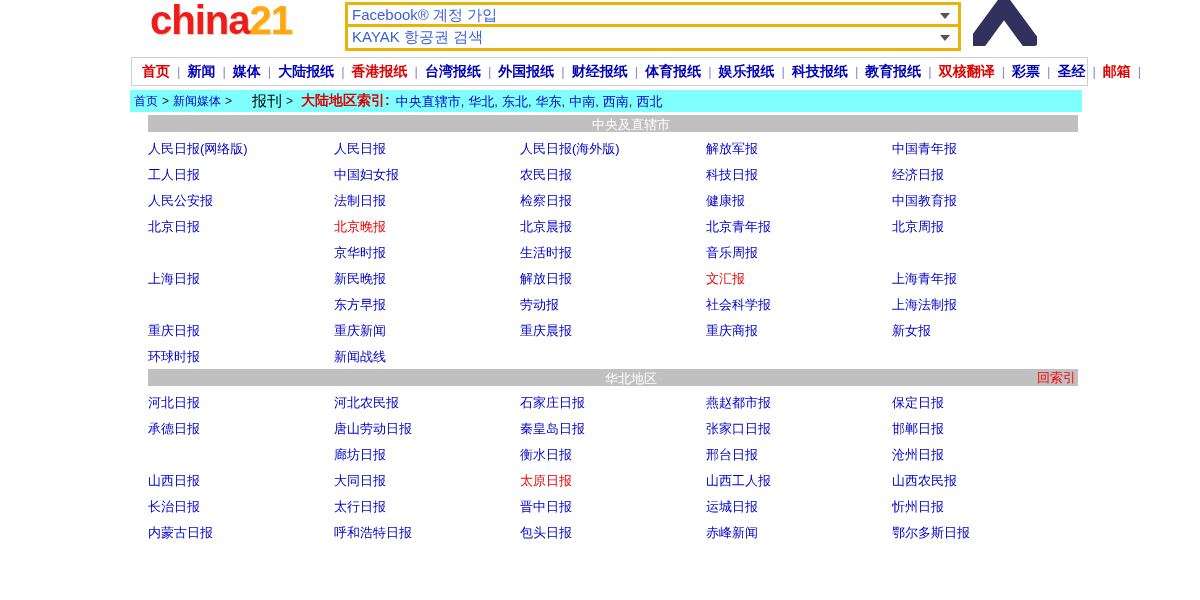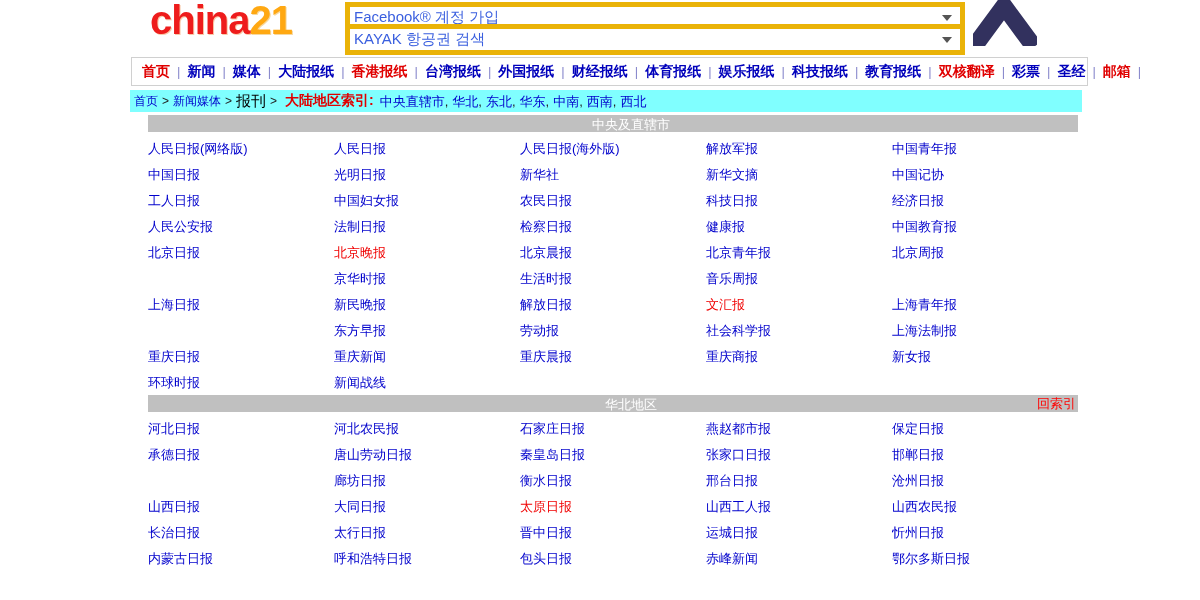--- a/index.html
+++ b/index.html
@@ -6,38 +6,38 @@
   body{
     width:1200px;height:600px;overflow:hidden;background:#ffffff;position:relative;
     font-family:"Liberation Sans","DejaVu Sans",sans-serif;
   }
   
   .logo{position:absolute;left:150px;top:-2px;font-size:40px;font-weight:bold;letter-spacing:-1px;
     font-family:"Liberation Sans","DejaVu Sans",sans-serif;}
   .logo .p1{color:#ee1c1c;text-shadow:1px 1px 0 #f9c9a9;}
   .logo .p2{color:#ffa812;text-shadow:1px 1px 0 #f6d8a0;}
   .ad-bar{position:absolute;left:345px;width:610px;height:21px;background:#ffffff;
-    border:5px solid #eab308;display:flex;align-items:center;}
+    border:3px solid #eab308;display:flex;align-items:center;}
   .ad-bar .ad-label{flex:1;padding-left:4px;font-size:15px;color:#3a5fdf;white-space:nowrap;overflow:hidden;}
   .ad-bar .arrow{width:0;height:0;border-left:5px solid transparent;border-right:5px solid transparent;
     border-top:6px solid #555;margin-right:8px;}
   #ad1{top:2px;} #ad2{top:24px;gap:24px;}
   .chevron{position:absolute;left:973px;top:0;width:64px;height:46px;overflow:hidden;}
   
   .nav-box{position:absolute;left:131px;top:57px;width:945px;height:27px;background:#fff;
     border:1px solid #d0d0d0;display:flex;align-items:center;padding-left:10px;white-space:nowrap;}
   .nav-link{font-size:14px;font-weight:bold;color:#0000bb;cursor:pointer;}
   .nav-link.red{color:#e00000;}
   .nav-sep{color:#8888cc;font-size:13px;margin:0 7px;}
   
   .crumb-bar{position:absolute;left:130px;top:90px;width:948px;height:22px;background:#80ffff;
     display:flex;align-items:center;padding-left:4px;white-space:nowrap;}
   .bc-link{font-size:12px;color:#0000cc;cursor:pointer;}
   .bc-sep{font-size:12px;color:#222;margin:0 4px;}
-  .bc-current{font-size:15px;color:#000;}
+  .bc-current{font-size:15px;color:#000;margin-left:16px;}
   .bc-index{font-size:14px;font-weight:bold;color:#e00000;margin:0 6px 0 4px;}
   .bc-region{font-size:13px;color:#0000cc;cursor:pointer;}
   .bc-comma{font-size:13px;color:#222;margin-right:4px;}
   
   .sections{position:absolute;left:148px;top:115px;width:930px;}
   .sec-header{height:17px;background:#c0c0c0;position:relative;text-align:center;line-height:17px;padding-left:36px;}
   .sec-title{color:#ffffff;font-size:13px;}
   .sec-back{position:absolute;right:2px;top:0;color:#ff0000;font-size:13px;cursor:pointer;text-align:right;}
   .sec-rows{padding:3px 0 0 0;}
   .t-row{display:flex;height:26px;align-items:center;justify-content:flex-end;}
@@ -115,27 +115,20 @@
     <div class="sec-header"><span class="sec-title">中央及直辖市</span></div>
     <div class="sec-rows">
       <div class="t-row">
         <div class="t-cell"><span class="np-link">人民日报(网络版)</span></div>
         <div class="t-cell"><span class="np-link">人民日报</span></div>
         <div class="t-cell"><span class="np-link">人民日报(海外版)</span></div>
         <div class="t-cell"><span class="np-link">解放军报</span></div>
         <div class="t-cell"><span class="np-link">中国青年报</span></div>
       </div>
       <div class="t-row">
-        <div class="t-cell"><span class="np-link">中国日报</span></div>
-        <div class="t-cell"><span class="np-link">光明日报</span></div>
-        <div class="t-cell"><span class="np-link">新华社</span></div>
-        <div class="t-cell"><span class="np-link">新华文摘</span></div>
-        <div class="t-cell"><span class="np-link">中国记协</span></div>
-      </div>
-      <div class="t-row">
         <div class="t-cell"><span class="np-link">工人日报</span></div>
         <div class="t-cell"><span class="np-link">中国妇女报</span></div>
         <div class="t-cell"><span class="np-link">农民日报</span></div>
         <div class="t-cell"><span class="np-link">科技日报</span></div>
         <div class="t-cell"><span class="np-link">经济日报</span></div>
       </div>
       <div class="t-row">
         <div class="t-cell"><span class="np-link">人民公安报</span></div>
         <div class="t-cell"><span class="np-link">法制日报</span></div>
         <div class="t-cell"><span class="np-link">检察日报</span></div>

